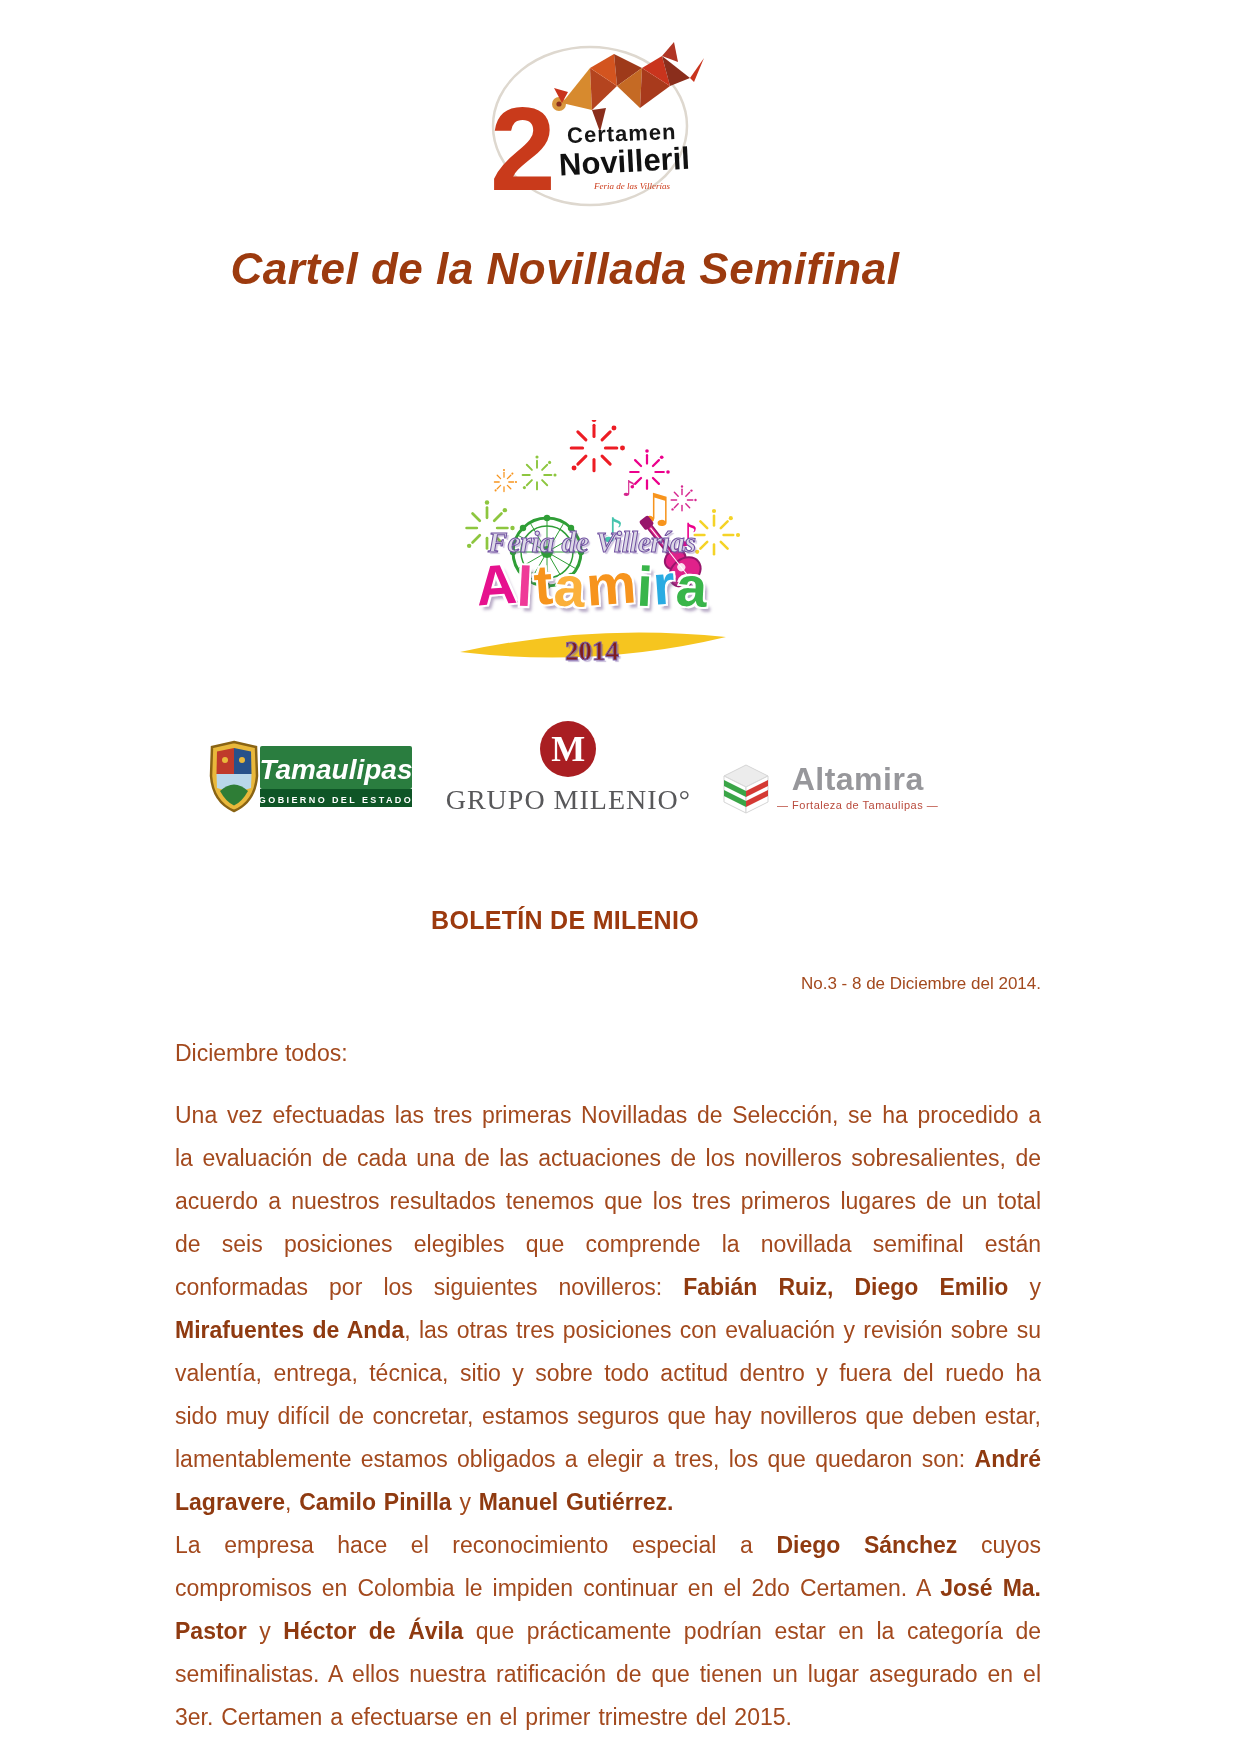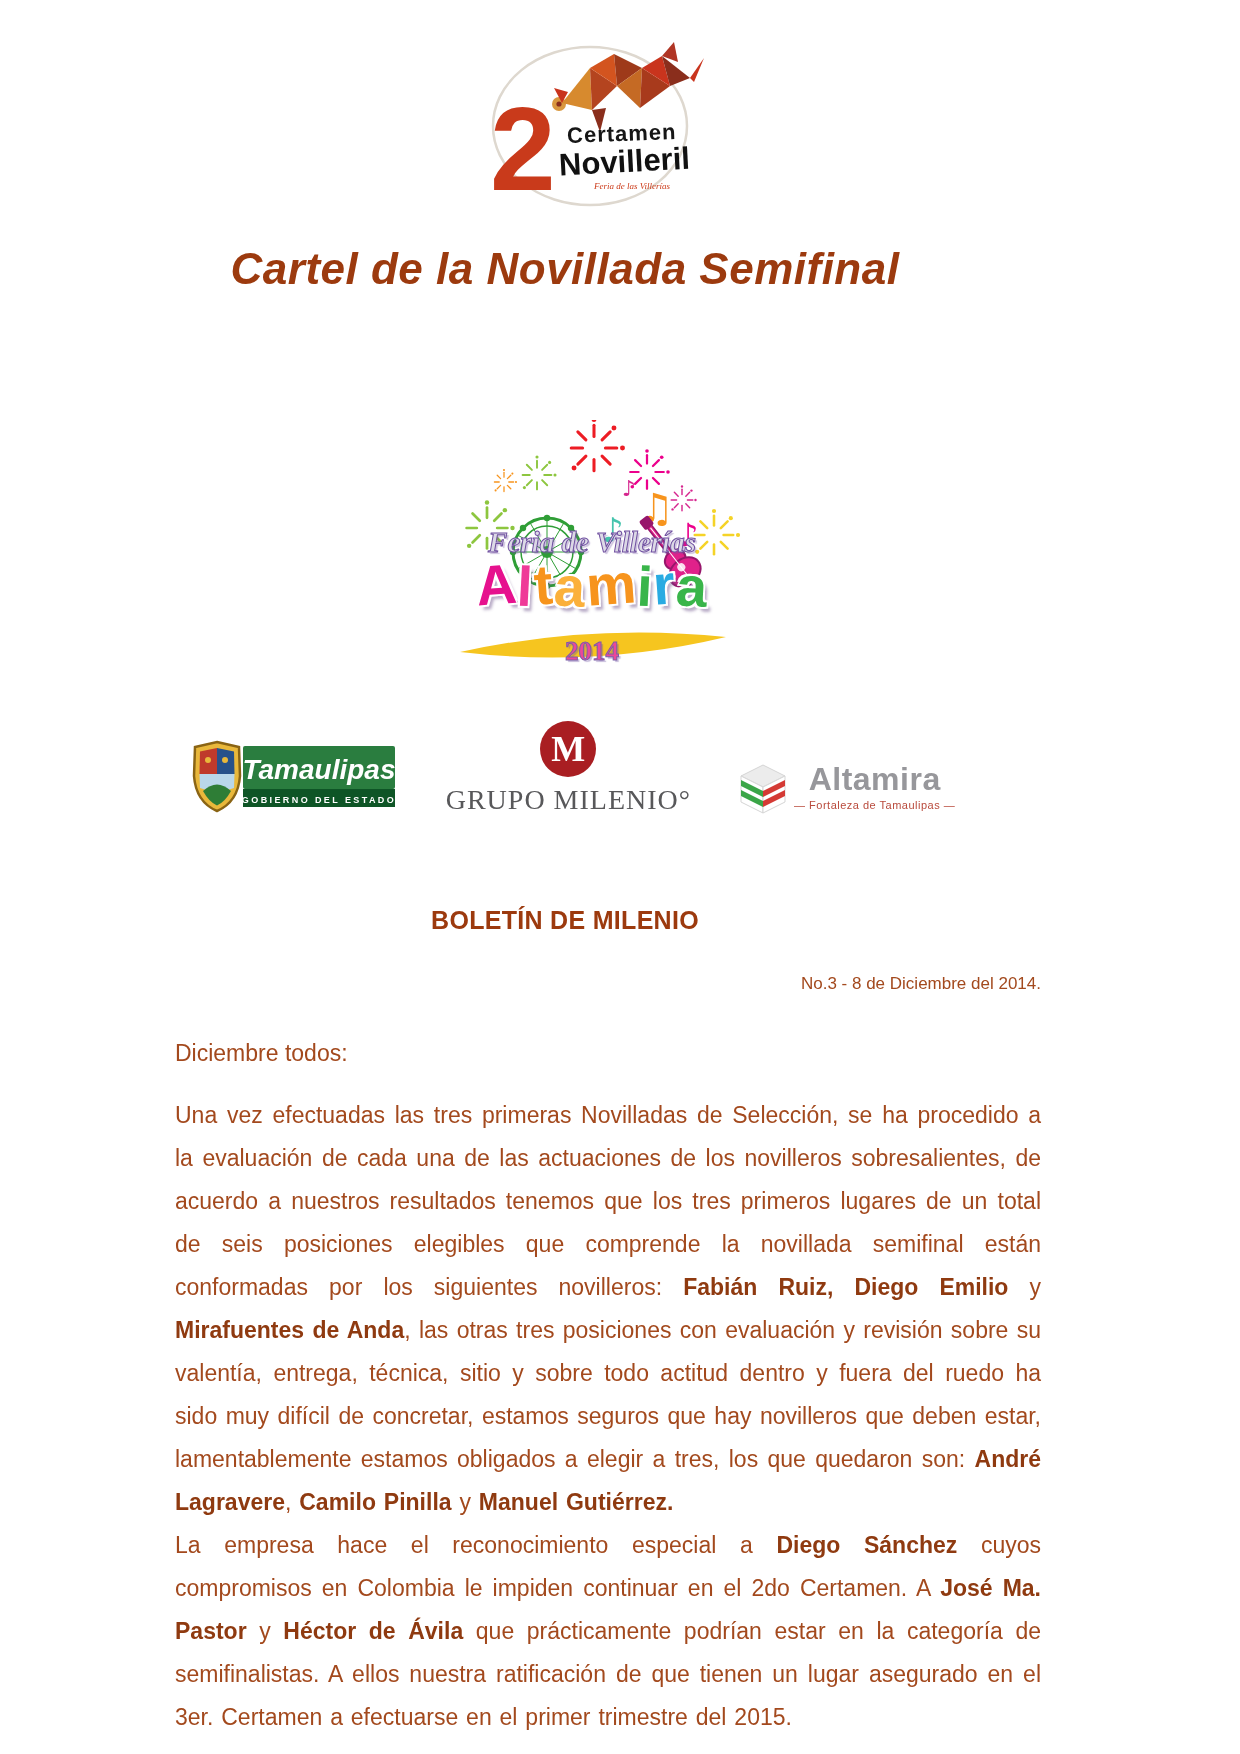--- a/index.html
+++ b/index.html
@@ -23,26 +23,26 @@
       text-shadow:2px 2px 1px rgba(111,79,160,.35);}
   .feria-word{position:absolute;top:134px;left:0;width:100%;text-align:center;z-index:3;
       font-weight:bold;font-size:56px;line-height:62px;letter-spacing:1px;}
   .feria-word span{display:inline-block;
       text-shadow:-2px -2px 0 #fff,2px -2px 0 #fff,-2px 2px 0 #fff,2px 2px 0 #fff,
                   4px 5px 3px rgba(100,70,130,.45);}
   .feria-word span:nth-child(odd){transform:rotate(-4deg);}
   .feria-word span:nth-child(even){transform:rotate(3deg) translateY(2px);}
   .feria-year{position:absolute;top:216px;left:0;width:100%;text-align:center;z-index:4;
       font-family:"Liberation Serif",serif;font-weight:bold;font-size:27px;
-      color:#ec4899;-webkit-text-stroke:1px #7b5ea7;
+      color:#7f1d1d;-webkit-text-stroke:1px #7b5ea7;
       text-shadow:2px 2px 1px rgba(111,79,160,.4);}
 
   
   .sponsors{position:absolute;top:728px;left:0;width:1142px;height:88px;
-            display:flex;justify-content:center;align-items:flex-end;gap:47px;}
+            display:flex;justify-content:center;align-items:flex-end;gap:30px;}
   .milenio{display:flex;flex-direction:column;align-items:center;}
   .m-circle{width:56px;height:56px;border-radius:50%;background:#a91e22;color:#fff;
             display:flex;align-items:center;justify-content:center;
             font-family:"Liberation Serif",serif;font-weight:bold;font-size:36px;}
   .m-name{margin-top:7px;font-family:"Liberation Serif",serif;font-size:28px;
           color:#58585a;letter-spacing:1px;white-space:nowrap;}
   .alt-sponsor{display:flex;align-items:flex-start;gap:6px;}
   .alt-col{display:flex;flex-direction:column;align-items:center;}
   .alt-word{font-weight:bold;font-size:32px;color:#97979b;letter-spacing:.5px;line-height:34px;}
   .alt-sub{font-size:11px;color:#b94a3c;letter-spacing:.5px;margin-top:3px;}

